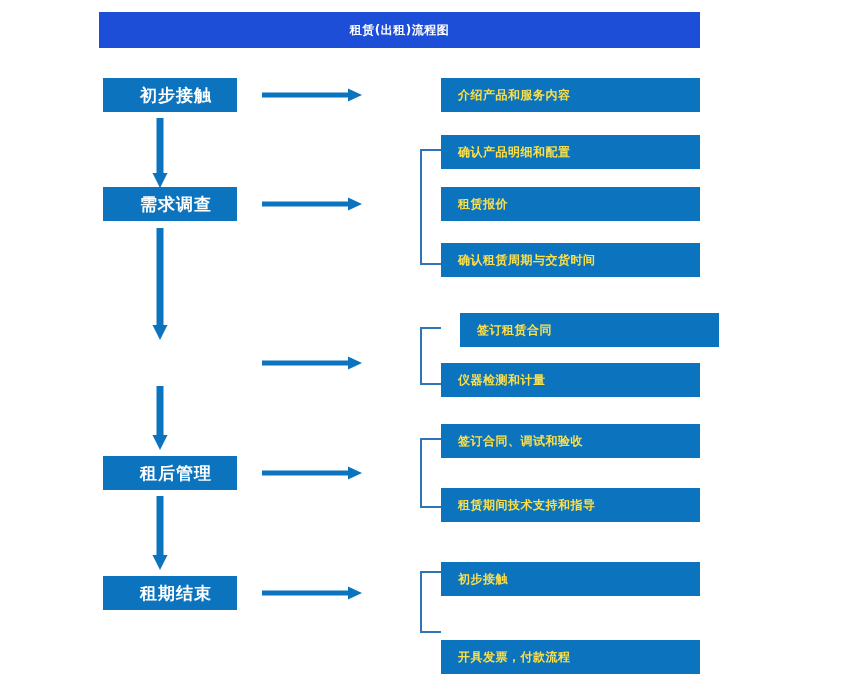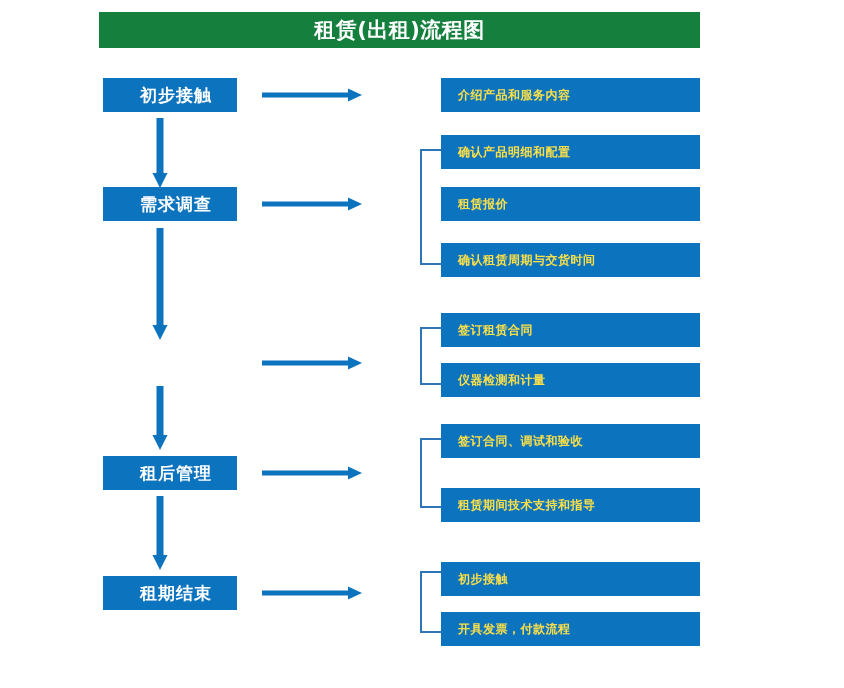--- a/index.html
+++ b/index.html
@@ -23,26 +23,26 @@
     height: 688px;
   }
 
   
   .title-bar {
     position: absolute;
     left: 99px;
     top: 12px;
     width: 601px;
     height: 36px;
-    background: #15803d;
+    background: #1d4ed8;
     color: #ffffff;
     display: flex;
     align-items: center;
     justify-content: center;
-    font-size: 21px;
+    font-size: 12px;
     font-weight: bold;
     letter-spacing: 0.5px;
     white-space: nowrap;
   }
 
   
   .stage-box {
     position: absolute;
     left: 103px;
     width: 122px;
@@ -173,25 +173,25 @@
   </svg>
 
   <div class="detail-box" style="top:78px;">介绍产品和服务内容</div>
 
   <div class="detail-box" style="top:135px;">确认产品明细和配置</div>
 
   <div class="detail-box" style="top:187px;">租赁报价</div>
 
   <div class="detail-box" style="top:243px;">确认租赁周期与交货时间</div>
 
-  <div class="detail-box" style="top:313px;">签订租赁合同</div>
+  <div class="detail-box" style="top:313px;margin-left:19px;">签订租赁合同</div>
 
   <div class="detail-box" style="top:363px;">仪器检测和计量</div>
 
   <div class="detail-box" style="top:424px;">签订合同、调试和验收</div>
 
   <div class="detail-box" style="top:488px;">租赁期间技术支持和指导</div>
 
   <div class="detail-box" style="top:562px;">初步接触</div>
 
-  <div class="detail-box" style="top:612px;">开具发票，付款流程</div>
+  <div class="detail-box" style="top:640px;">开具发票，付款流程</div>
 
 </div>
 
 </body></html>

